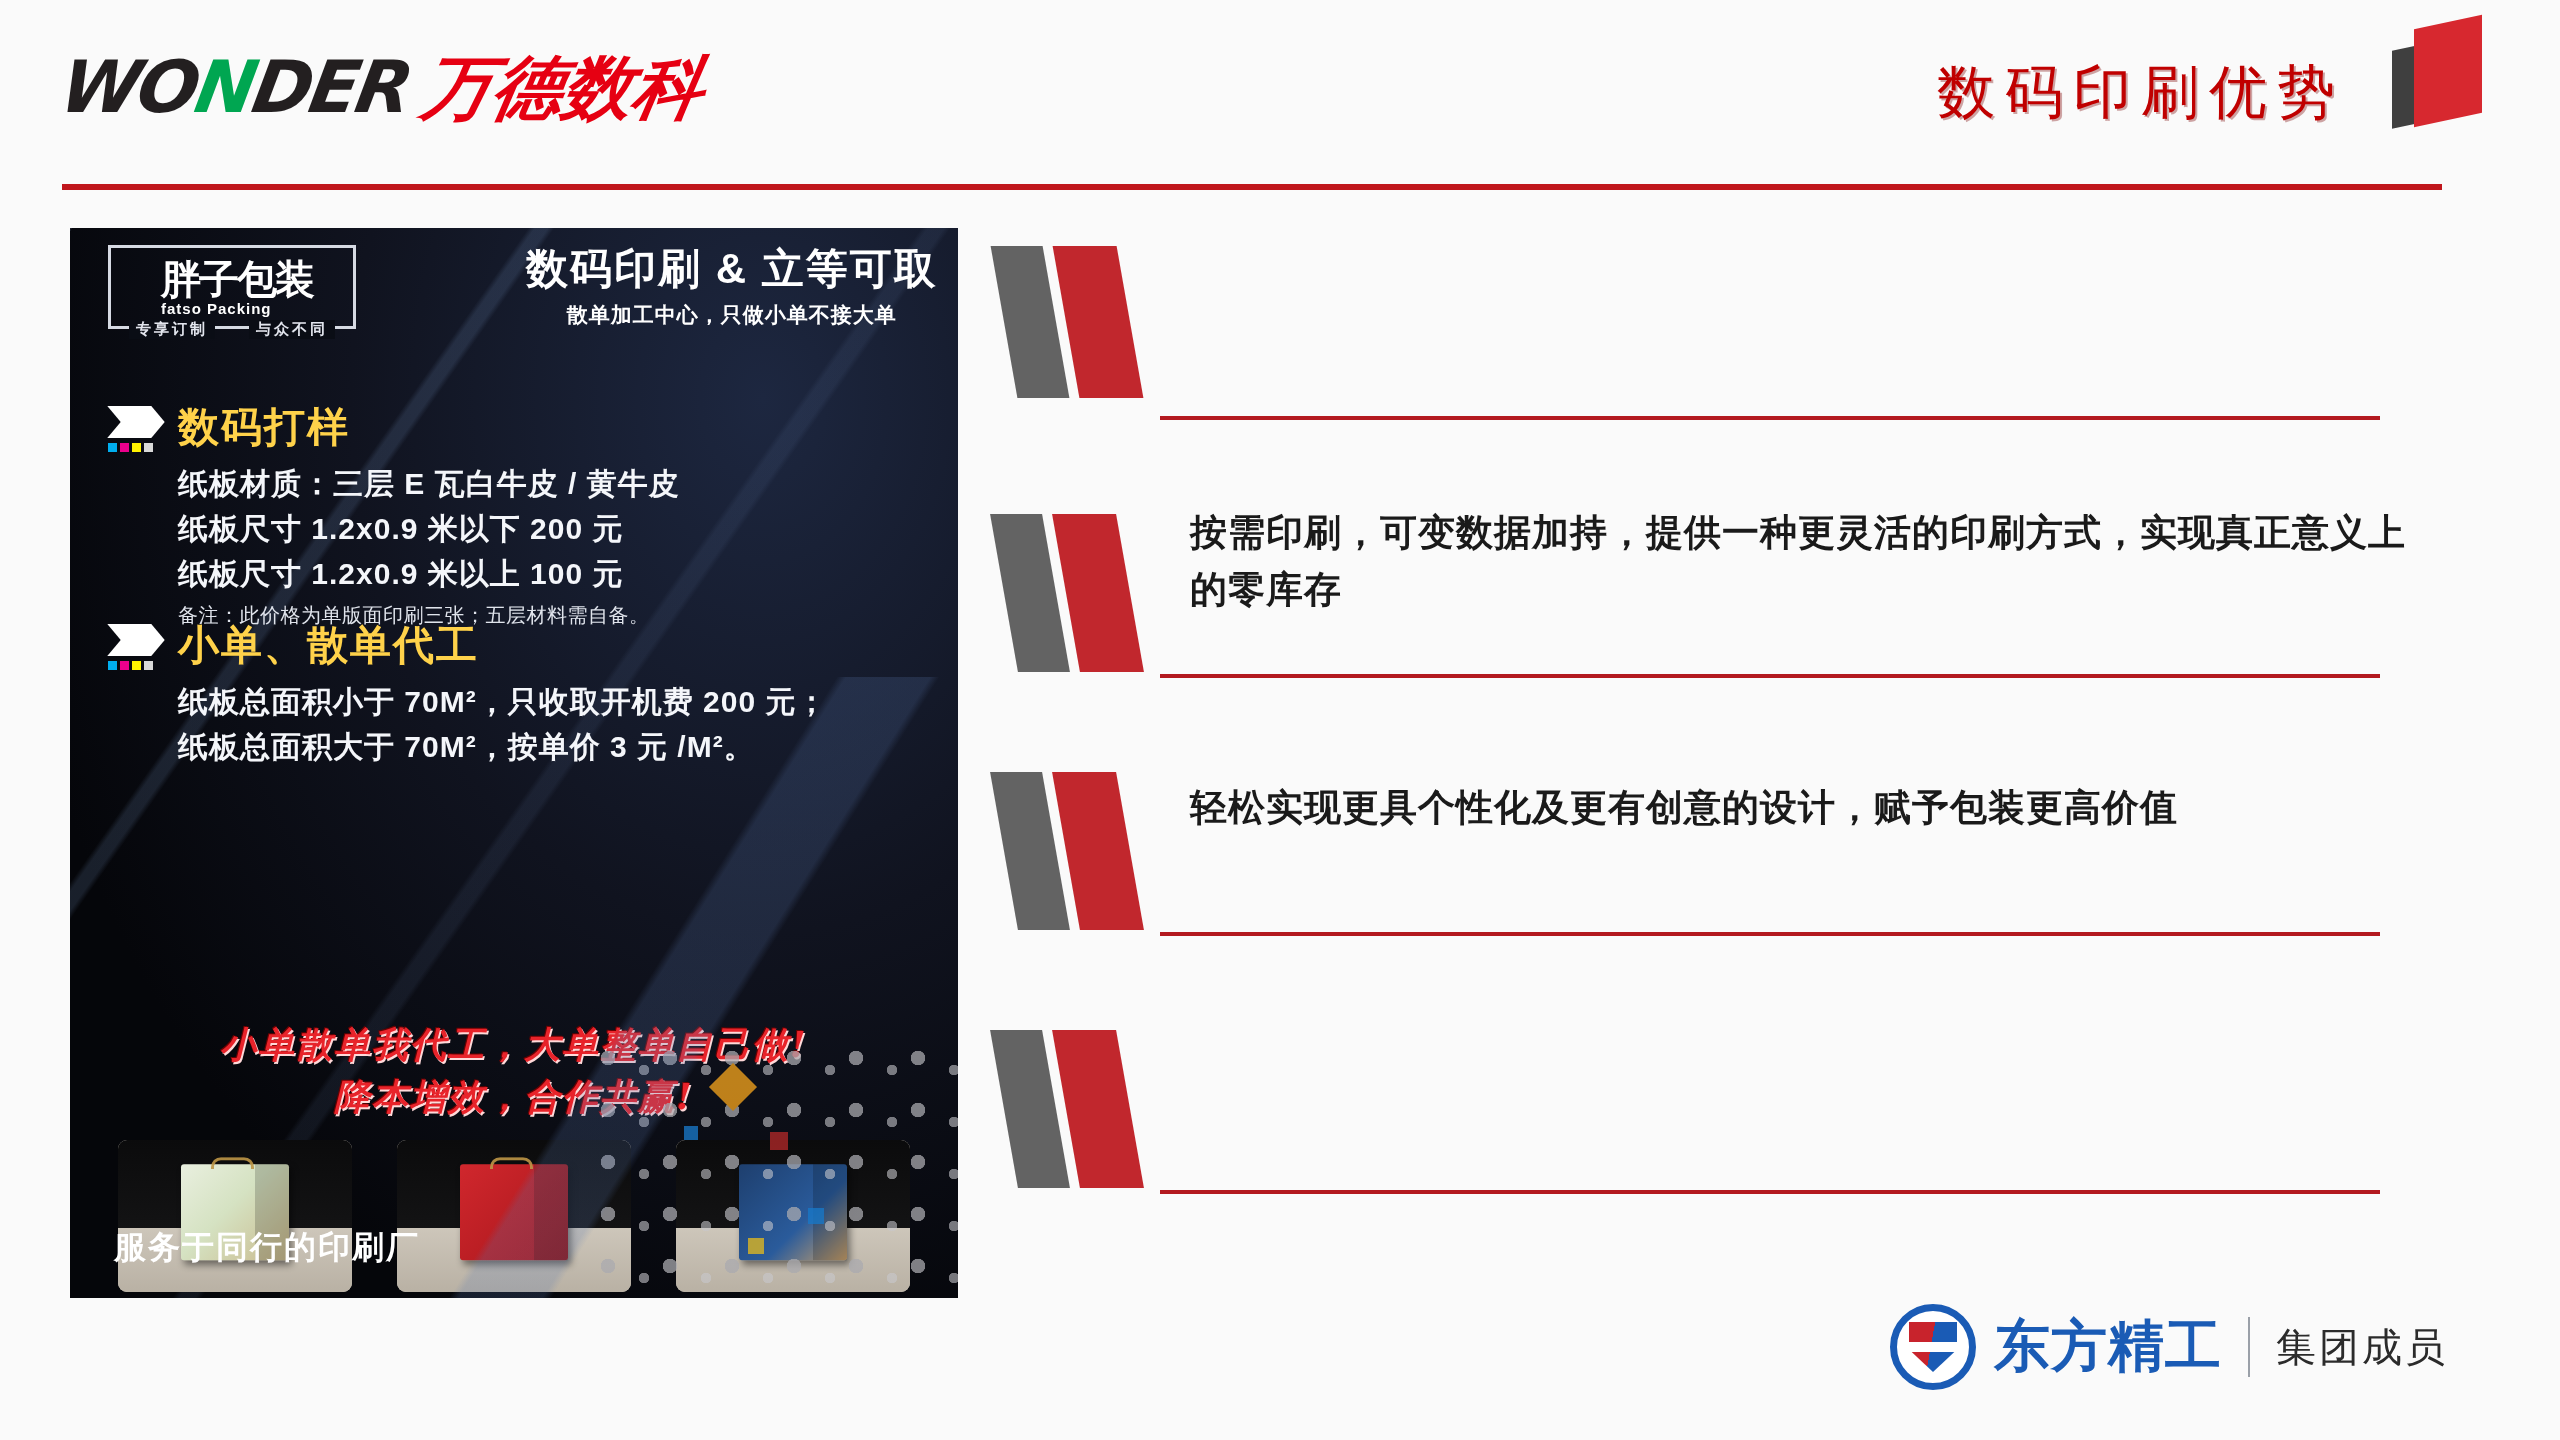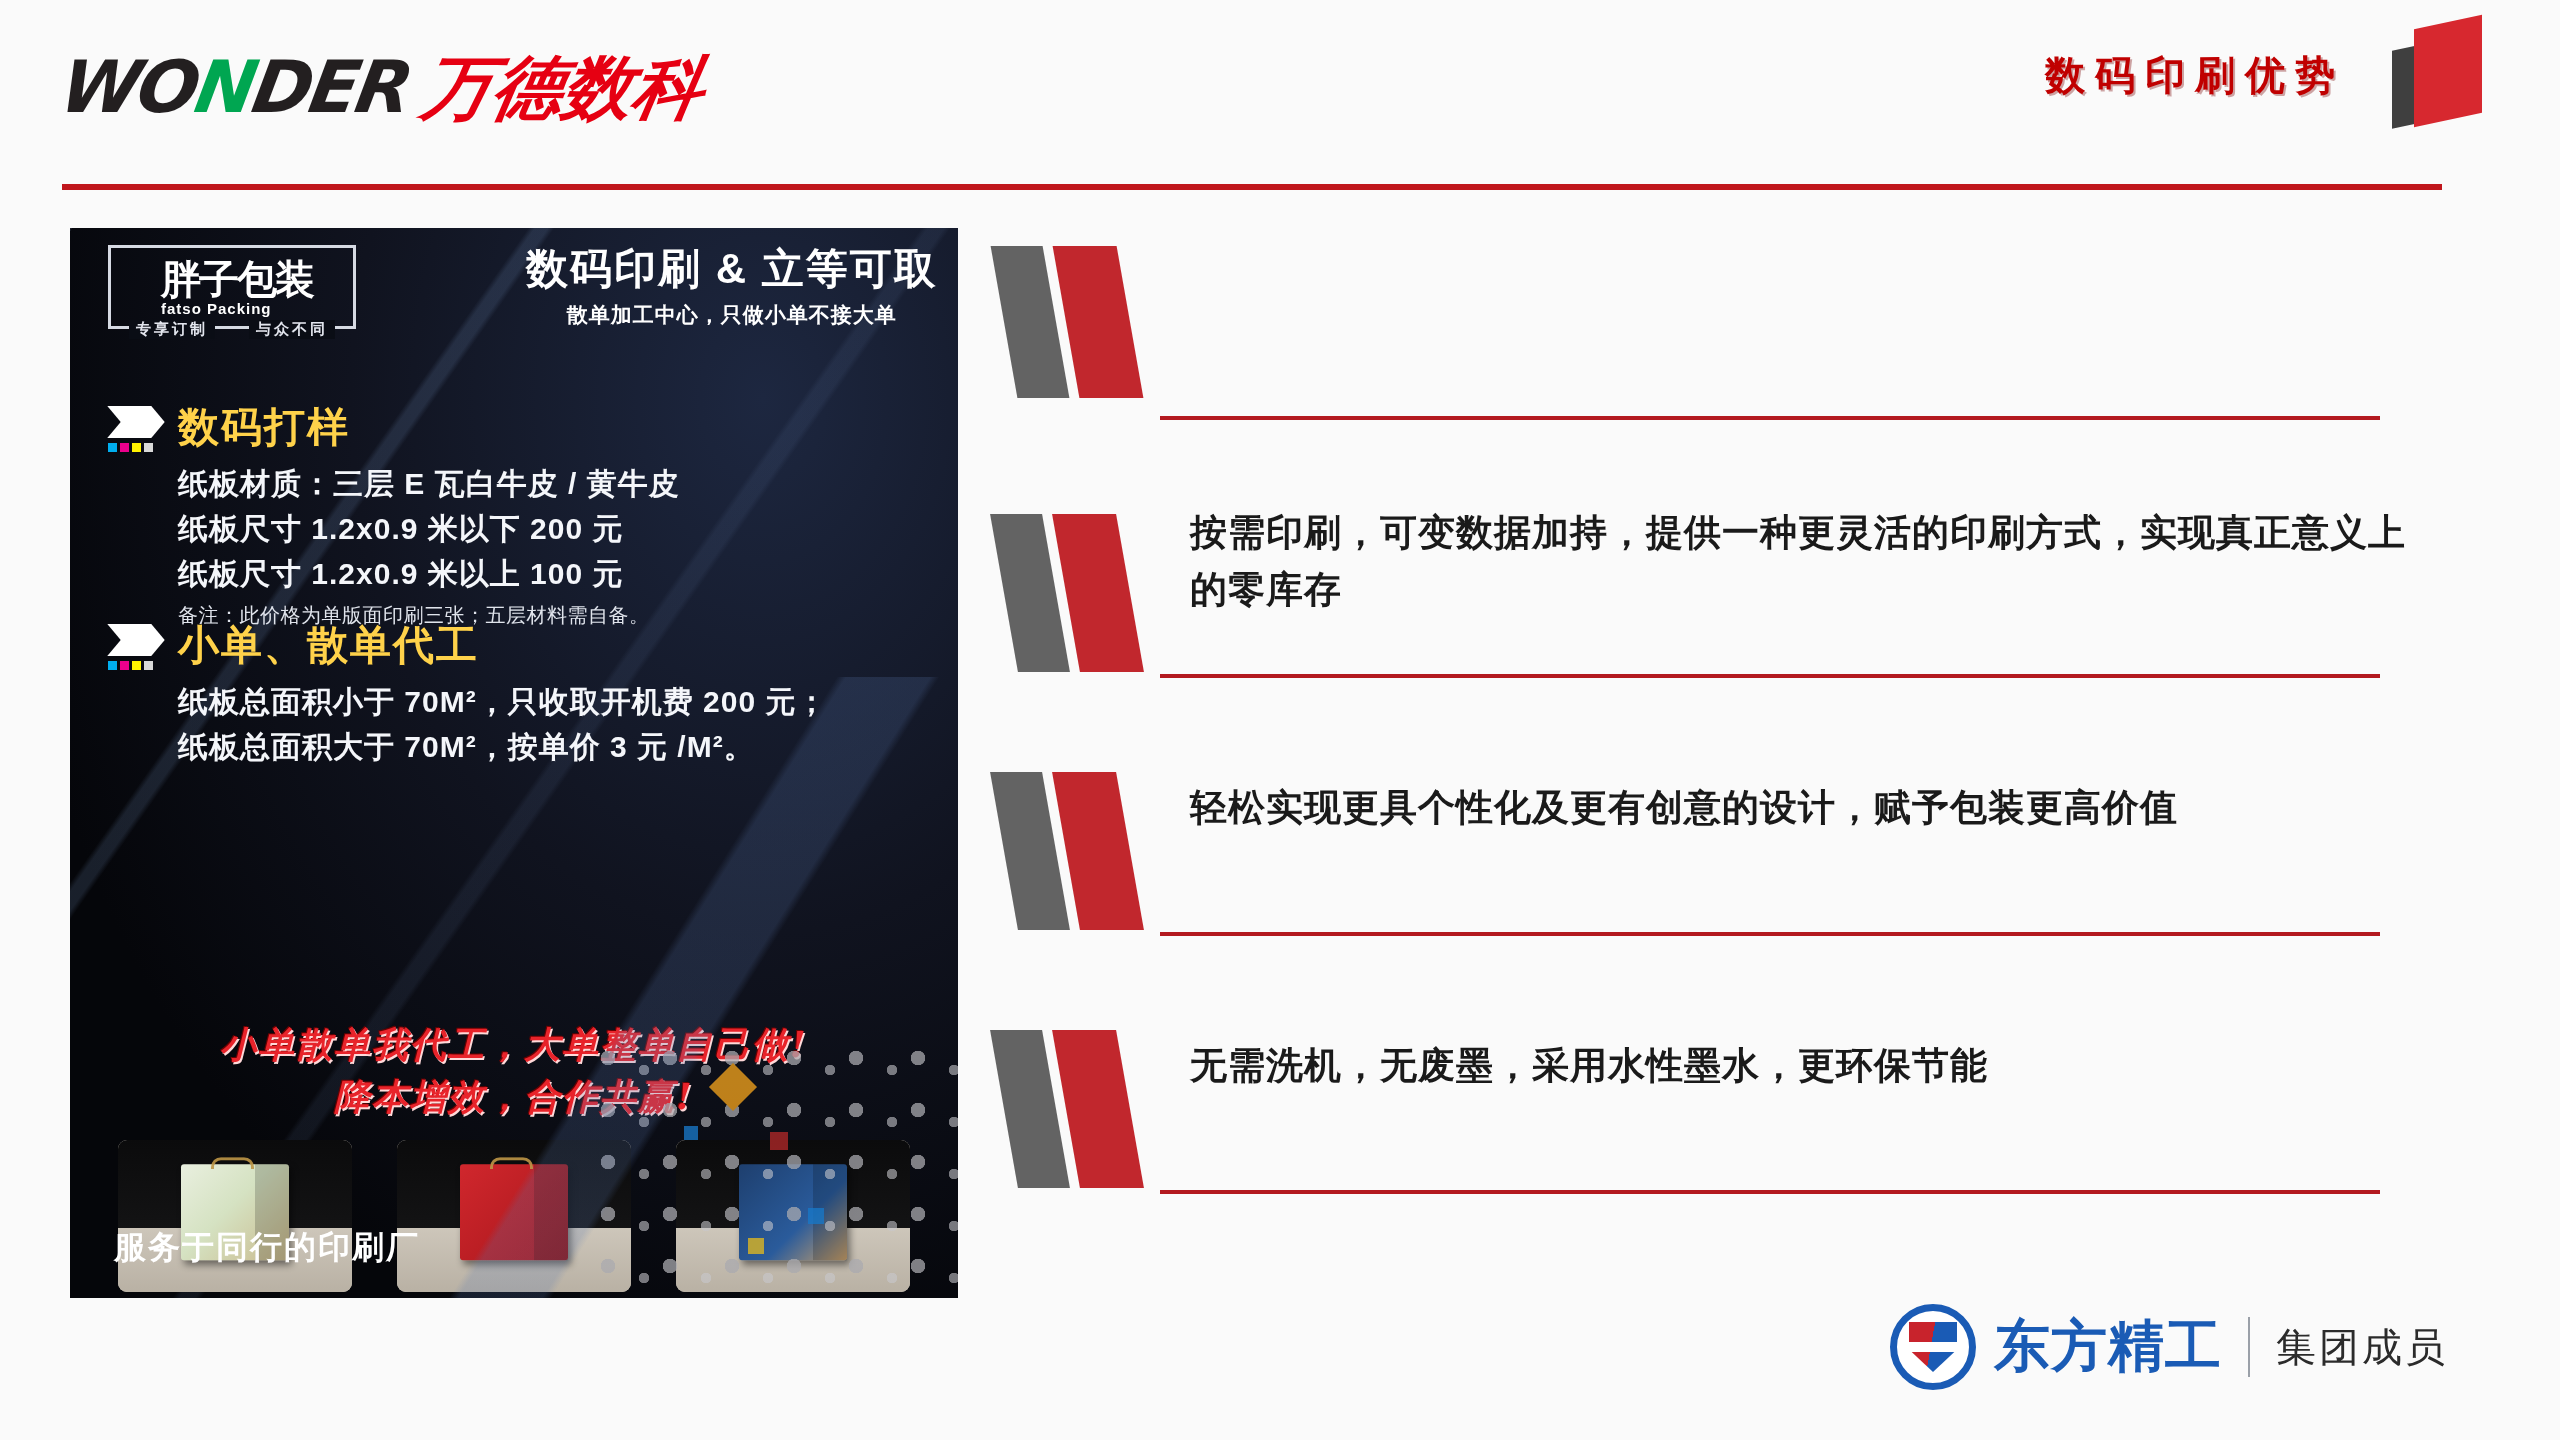--- a/index.html
+++ b/index.html
@@ -35,22 +35,22 @@
   .brand-cn {
     font-size: 70px; font-weight: 900;
     color: #e60012;
     margin-left: 14px;
     letter-spacing: 0px;
     transform: skewX(-10deg);
     font-family: "DejaVu Sans", sans-serif;
   }
 
   .header-title {
-    position: absolute; right: 215px; top: 48px;
-    font-size: 40px; font-weight: 700;
+    position: absolute; right: 215px; top: 54px;
+    font-size: 58px; font-weight: 400;
     color: #c00000;
     letter-spacing: 10px;
     text-shadow: 2px 2px 0 rgba(120,0,0,.35);
   }
 
   .corner-deco {
     position: absolute; right: 60px; top: 8px;
     width: 110px; height: 118px;
   }
   .corner-deco .dk {
@@ -452,21 +452,20 @@
       </span>
       <div class="bullet-text">轻松实现更具个性化及更有创意的设计，赋予包装更高价值</div>
       <span class="bullet-rule"></span>
     </div>
 
     <div class="bullet b4">
       <span class="bullet-mark">
         <span class="g"></span>
         <span class="r"></span>
       </span>
-      <div class="bullet-text">无需洗机，无废墨，采用水性墨水，更环保节能</div>
       <span class="bullet-rule"></span>
     </div>
 
   </div>
 
   <div class="footer-logo">
     <span class="dfjg-mark"></span>
     <span class="dfjg-name">东方精工</span>
     <span class="dfjg-div"></span>
     <span class="dfjg-sub">集团成员</span>

